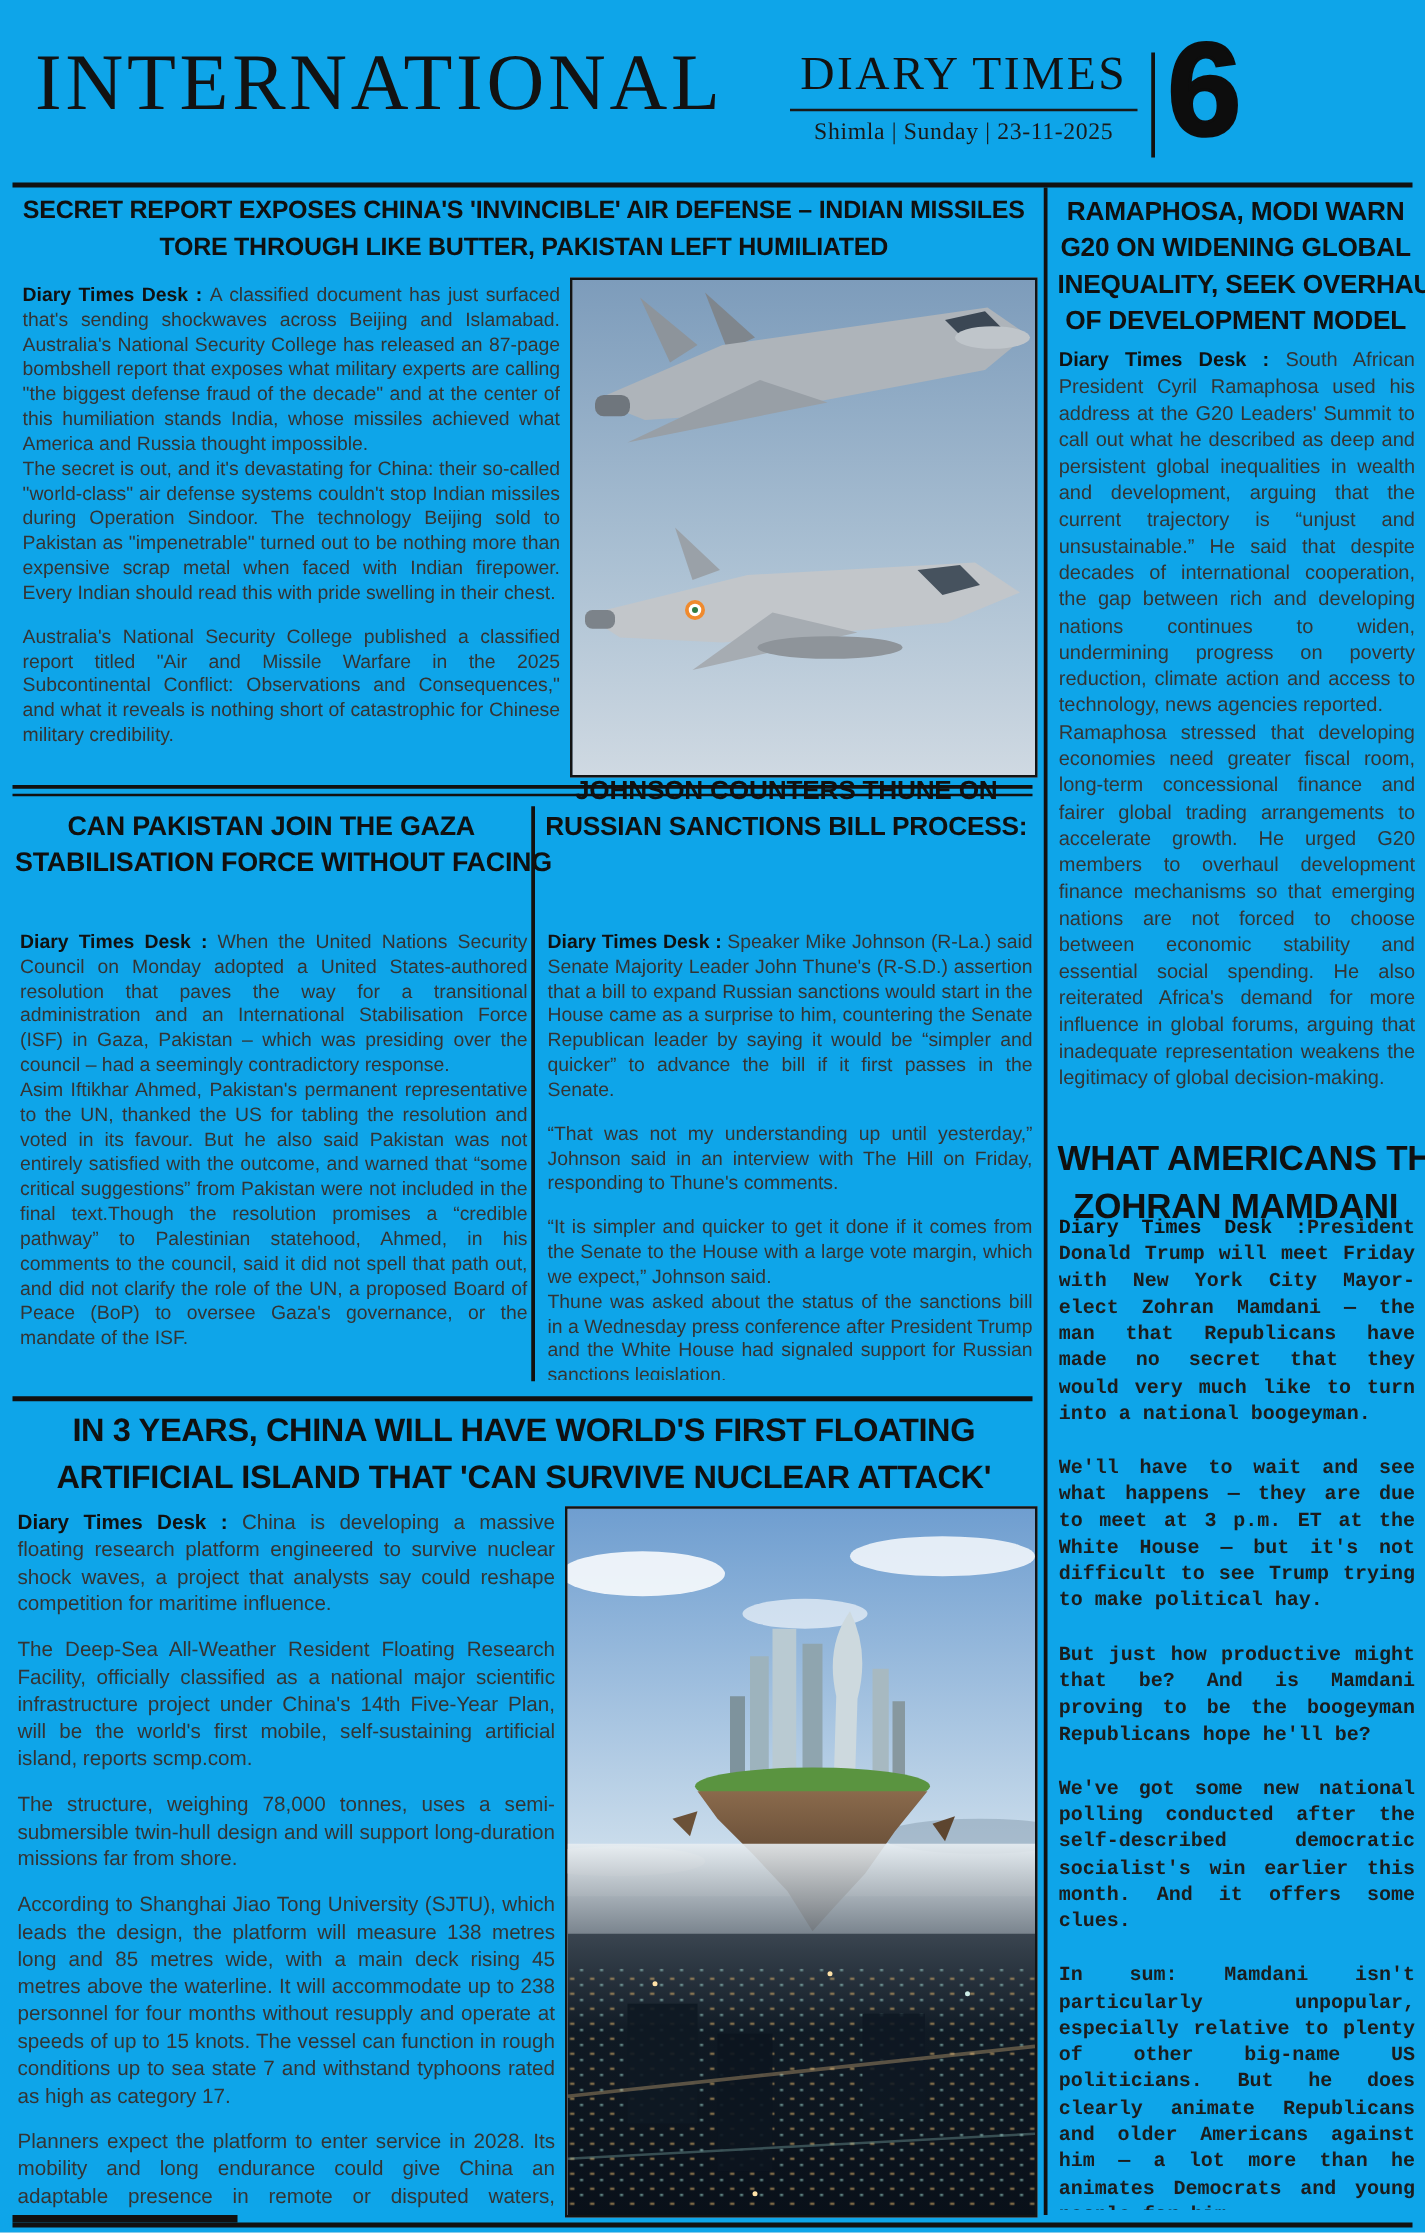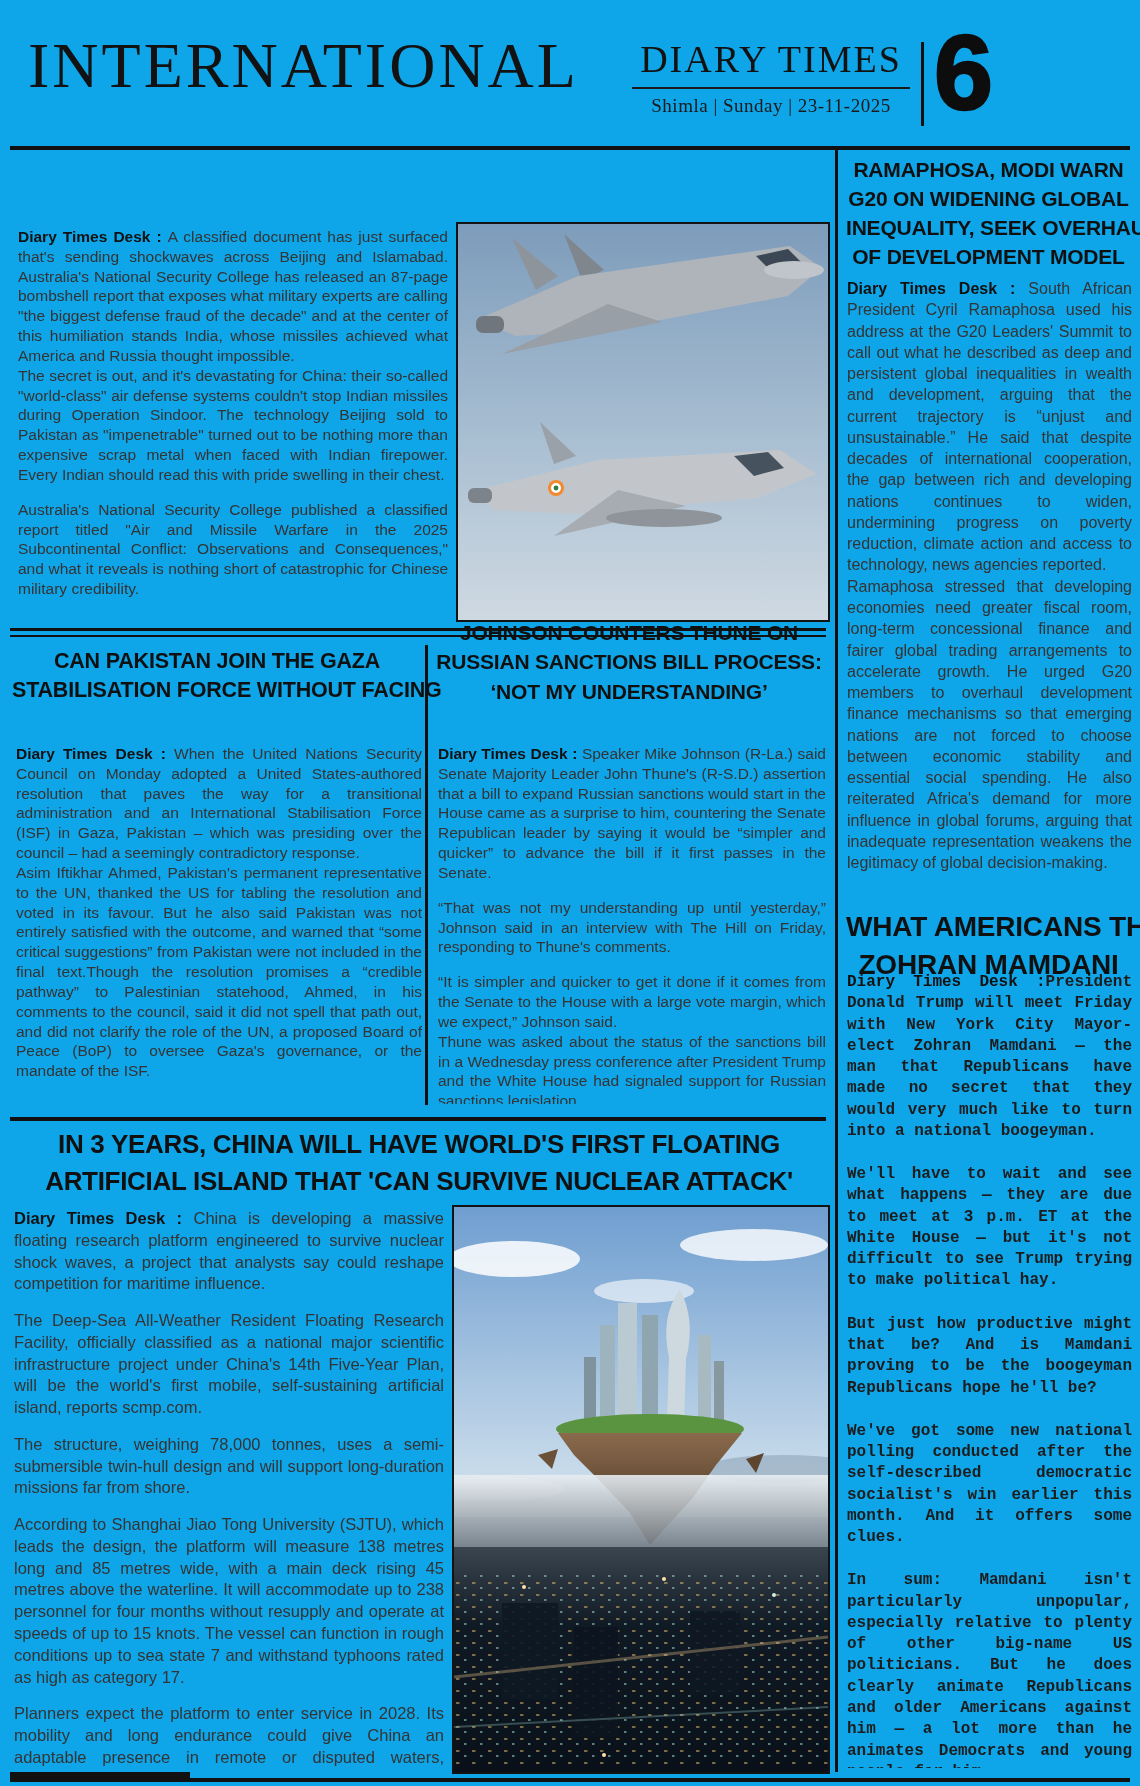--- a/index.html
+++ b/index.html
@@ -37,20 +37,24 @@
     <div id="dateline" class="serif">Shimla | Sunday | 23-11-2025</div>
   </div>
 
   <div class="rule" style="left:921px;top:42px;width:2.5px;height:84px;"></div>
 
   <div id="page-number" class="abs" style="left:934px;top:22px;">6</div>
 
   <div class="rule" style="left:10px;top:146px;width:1120px;height:3.5px;"></div>
   <div class="rule" style="left:835px;top:150px;width:3px;height:1622px;"></div>
 
+  <div class="abs headline" style="left:12px;top:153px;width:814px;font-size:20px;line-height:1.5;">
+    <div>SECRET REPORT EXPOSES CHINA'S 'INVINCIBLE' AIR DEFENSE – INDIAN MISSILES</div>
+    <div>TORE THROUGH LIKE BUTTER, PAKISTAN LEFT HUMILIATED</div>
+  </div>
 
   <div class="abs bodycol" style="left:18px;top:227px;width:430px;height:392px;font-size:15.5px;line-height:1.28;">
     <p><span class="byline">Diary Times Desk : </span><span>A classified document has just surfaced that's sending shockwaves across Beijing and Islamabad. Australia's National Security College has released an 87-page bombshell report that exposes what military experts are calling "the biggest defense fraud of the decade" and at the center of this humiliation stands India, whose missiles achieved what America and Russia thought impossible.</span></p>
     <p>The secret is out, and it's devastating for China: their so-called "world-class" air defense systems couldn't stop Indian missiles during Operation Sindoor. The technology Beijing sold to Pakistan as "impenetrable" turned out to be nothing more than expensive scrap metal when faced with Indian firepower. Every Indian should read this with pride swelling in their chest.</p>
     <p class="gap">Australia's National Security College published a classified report titled "Air and Missile Warfare in the 2025 Subcontinental Conflict: Observations and Consequences," and what it reveals is nothing short of catastrophic for Chinese military credibility.</p>
   </div>
 
   <div class="photo" style="left:456px;top:222px;width:370px;height:396px;">
     <svg viewBox="0 0 370 396" preserveAspectRatio="none">
       <defs>
@@ -95,21 +99,20 @@
     <div>STABILISATION FORCE WITHOUT FACING</div>
   </div>
   <div class="abs bodycol" style="left:16px;top:744px;width:406px;height:360px;font-size:15.5px;line-height:1.28;">
     <p><span class="byline">Diary Times Desk : </span><span>When the United Nations Security Council on Monday adopted a United States-authored resolution that paves the way for a transitional administration and an International Stabilisation Force (ISF) in Gaza, Pakistan – which was presiding over the council – had a seemingly contradictory response.</span></p>
     <p>Asim Iftikhar Ahmed, Pakistan's permanent representative to the UN, thanked the US for tabling the resolution and voted in its favour. But he also said Pakistan was not entirely satisfied with the outcome, and warned that “some critical suggestions” from Pakistan were not included in the final text.Though the resolution promises a “credible pathway” to Palestinian statehood, Ahmed, in his comments to the council, said it did not spell that path out, and did not clarify the role of the UN, a proposed Board of Peace (BoP) to oversee Gaza's governance, or the mandate of the ISF.</p>
   </div>
 
   <div class="abs headline" style="left:436px;top:618px;width:386px;font-size:21px;line-height:1.4;">
     <div>JOHNSON COUNTERS THUNE ON</div>
     <div>RUSSIAN SANCTIONS BILL PROCESS:</div>
-    <div>‘NOT MY UNDERSTANDING’</div>
   </div>
   <div class="abs bodycol" style="left:438px;top:744px;width:388px;height:360px;font-size:15.5px;line-height:1.28;">
     <p><span class="byline">Diary Times Desk : </span><span>Speaker Mike Johnson (R-La.) said Senate Majority Leader John Thune's (R-S.D.) assertion that a bill to expand Russian sanctions would start in the House came as a surprise to him, countering the Senate Republican leader by saying it would be “simpler and quicker” to advance the bill if it first passes in the Senate.</span></p>
     <p class="gap">“That was not my understanding up until yesterday,” Johnson said in an interview with The Hill on Friday, responding to Thune's comments.</p>
     <p class="gap">“It is simpler and quicker to get it done if it comes from the Senate to the House with a large vote margin, which we expect,” Johnson said.</p>
     <p>Thune was asked about the status of the sanctions bill in a Wednesday press conference after President Trump and the White House had signaled support for Russian sanctions legislation.</p>
   </div>
 
   <div class="rule" style="left:10px;top:1117px;width:816px;height:3.5px;"></div>
 

